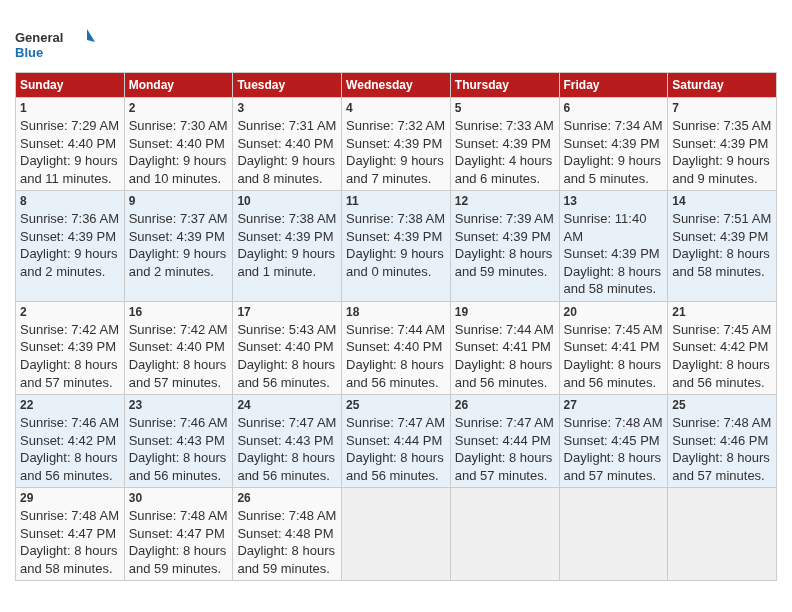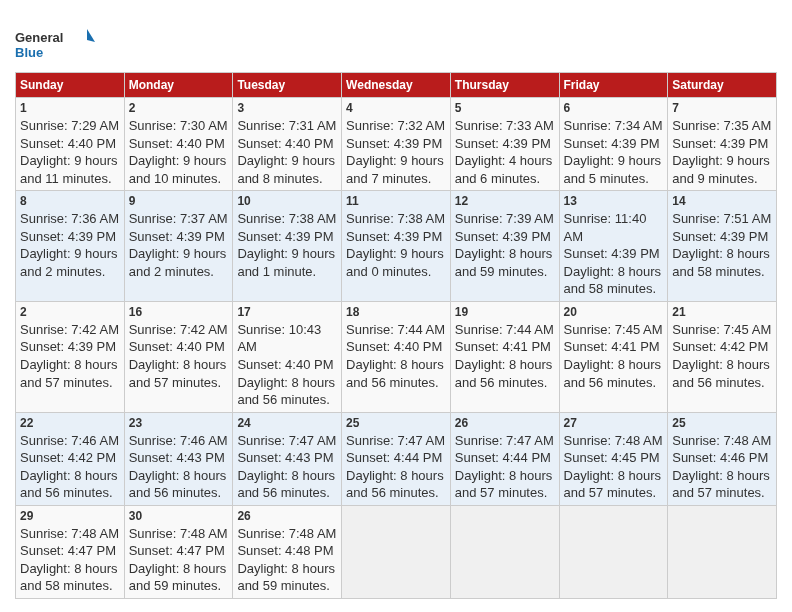--- a/index.html
+++ b/index.html
@@ -241,21 +241,21 @@
           <span class="day-num">16</span>
           <div class="day-info">
             <span>Sunrise: 7:42 AM</span><br>
             <span>Sunset: 4:40 PM</span><br>
             <span>Daylight: 8 hours and 57 minutes.</span>
           </div>
         </td>
           <td>
           <span class="day-num">17</span>
           <div class="day-info">
-            <span>Sunrise: 10:43 AM</span><br>
+            <span>Sunrise: 5:43 AM</span><br>
             <span>Sunset: 4:40 PM</span><br>
             <span>Daylight: 8 hours and 56 minutes.</span>
           </div>
         </td>
           <td>
           <span class="day-num">18</span>
           <div class="day-info">
             <span>Sunrise: 7:44 AM</span><br>
             <span>Sunset: 4:40 PM</span><br>
             <span>Daylight: 8 hours and 56 minutes.</span>

